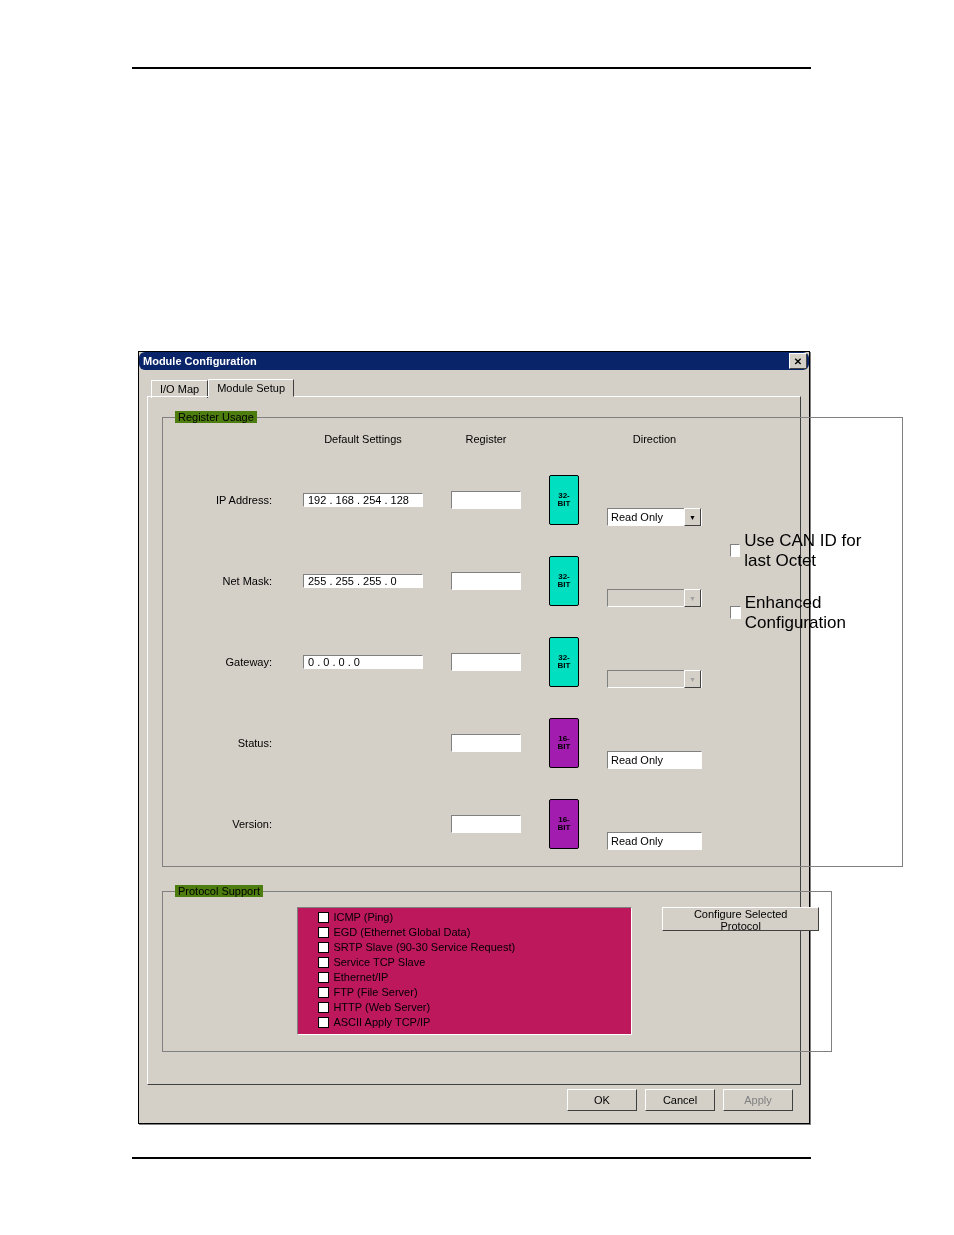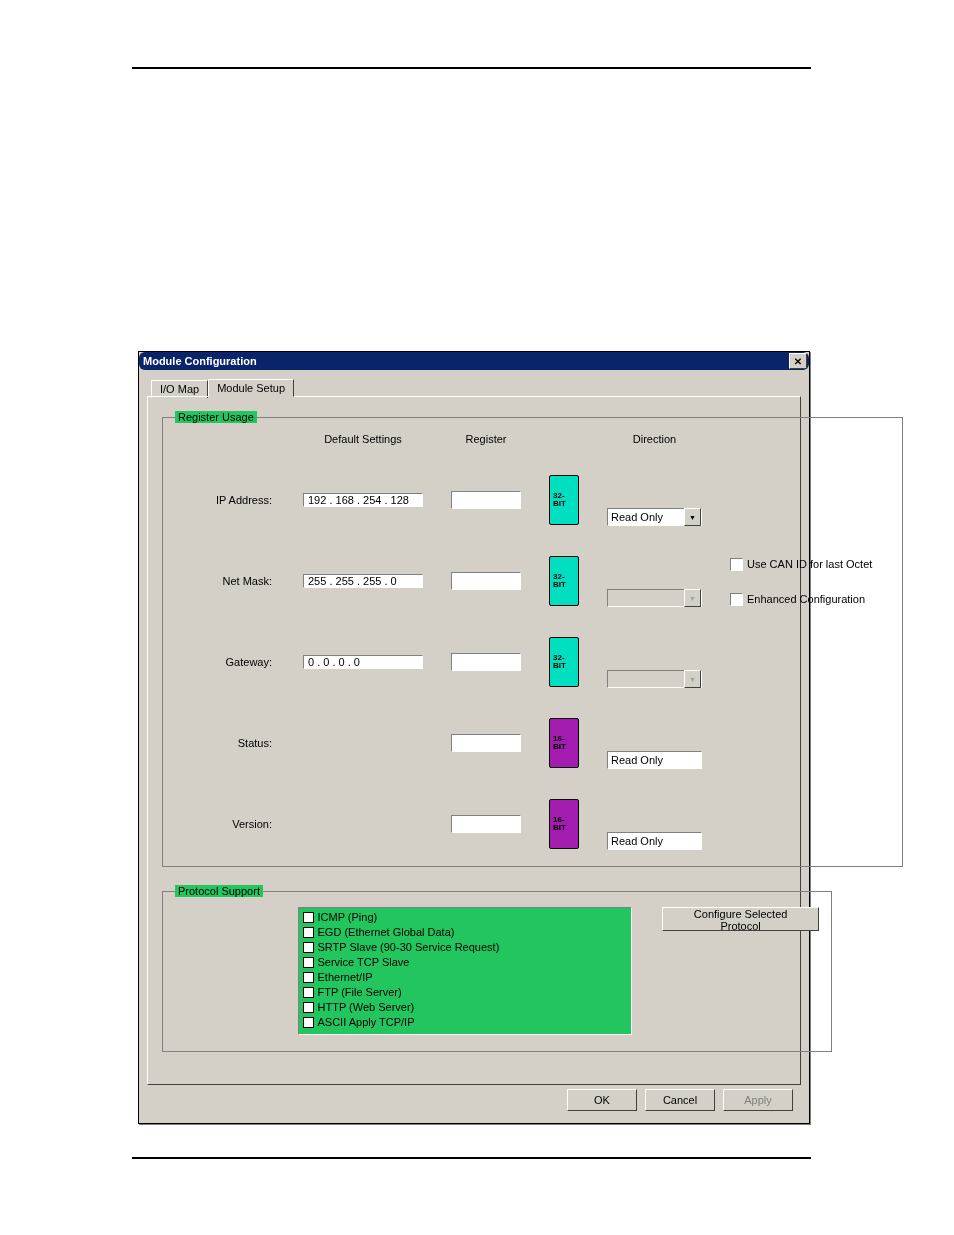--- a/index.html
+++ b/index.html
@@ -110,21 +110,21 @@
   fieldset.groupbox {
     border: 1px solid #808080;
     border-radius: 0;
     padding: 10px 12px 16px 12px;
     margin: 0 0 18px 0;
     position: relative;
   }
   fieldset.groupbox > legend {
     padding: 0 3px;
     font-size: 11px;
-    background: #22c55e;
+    background: #4d7c0f;
   }
   .reg-table {
     display: grid;
     grid-template-columns: 100px 120px 70px 30px 95px 160px;
     column-gap: 6px;
     row-gap: 7px;
     align-items: center;
     gap: 28px;
   }
   .reg-table .hdr {
@@ -161,21 +161,21 @@
     box-sizing: border-box;
     font-size: 11px;
   }
   .bit-badge {
     display: inline-block;
     font-size: 8px;
     font-weight: bold;
     border: 1px solid #000;
     border-radius: 2px;
     padding: 16px 3px;
-    text-align: left;
+    text-align: center;
     line-height: 1;
   }
   .bit32 { background: #00e0c0; }
   .bit16 { background: #a21caf; }
   .dropdown {
     display: flex;
     align-items: center;
     height: 18px;
     border: 1px solid #808080;
     border-right-color: #fff;
@@ -202,21 +202,21 @@
     justify-content: center;
     font-size: 7px;
   }
   .dropdown.disabled .dd-btn {
     color: #a0a0a0;
   }
   .checkbox-row {
     display: flex;
     align-items: center;
     gap: 4px;
-    font-size: 11px;
+    font-size: 17px;
   }
   .win-checkbox {
     width: 13px;
     height: 13px;
     border: 1px solid #808080;
     border-right-color: #fff;
     border-bottom-color: #fff;
     background: #fff;
     box-sizing: border-box;
   }
@@ -225,22 +225,22 @@
     flex-direction: column;
     gap: 22px;
     margin-top: 2px;
   }
   .protocol-list {
     width: 340px;
     height: 128px;
     border: 1px solid #808080;
     border-right-color: #fff;
     border-bottom-color: #fff;
-    background: #22c55e;
-    padding: 2px 4px;
+    background: #be185d;
+    padding: 2px 20px;
     box-sizing: border-box;
     overflow: hidden;
   }
   .protocol-item {
     display: flex;
     align-items: center;
     gap: 4px;
     font-size: 11px;
     line-height: 15px;
   }

